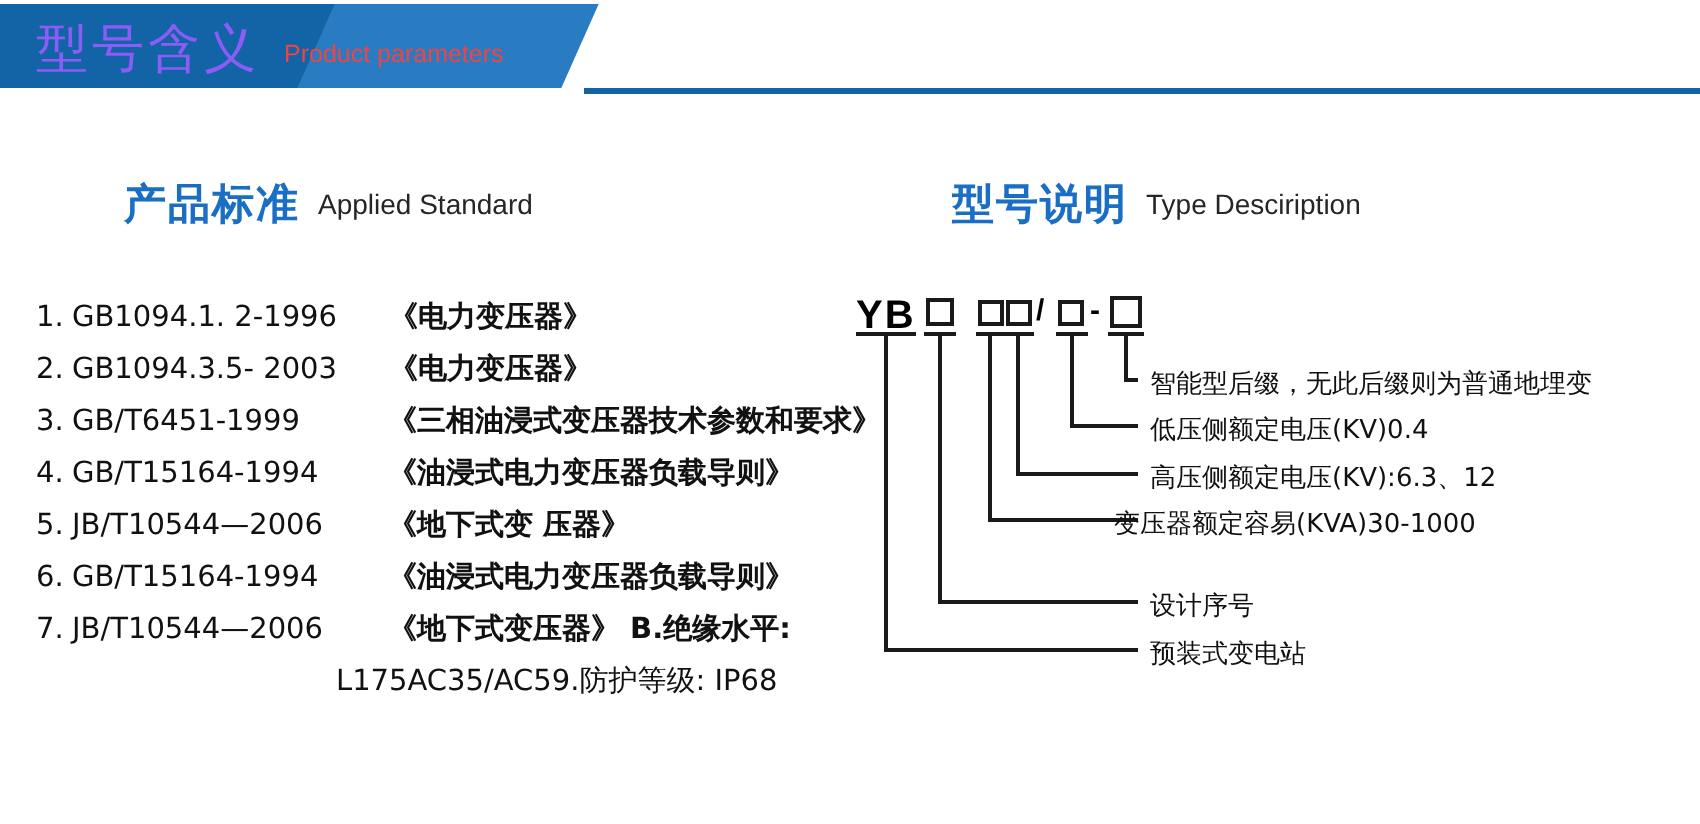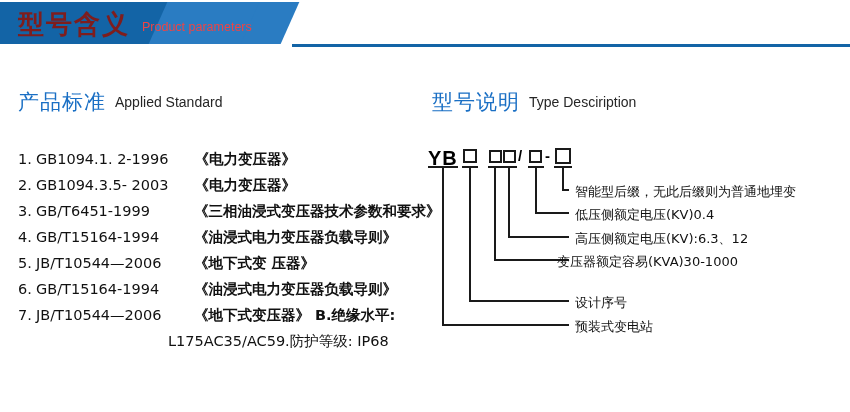--- a/index.html
+++ b/index.html
@@ -27,21 +27,21 @@
     position:absolute;left:124px;top:2px;width:150px;height:42px;
     background:#2a7cc2;
   }
   .hdr-light-skew{
     position:absolute;left:250px;top:2px;width:40px;height:42px;
     background:#2a7cc2;
     transform:skewX(-24deg);
   }
   .hdr-title{
     position:absolute;left:18px;top:7px;
-    font-size:26px;font-weight:bold;color:#7f1d1d;
+    font-size:26px;font-weight:normal;color:#8b5cf6;
     letter-spacing:2px;
     font-family:"DejaVu Sans","Liberation Sans",sans-serif;
     z-index:5;
   }
   .hdr-sub{
     position:absolute;left:142px;top:20px;
     font-size:12.5px;color:#ef4444;
     z-index:5;
     font-family:"Liberation Sans",sans-serif;
   }
@@ -50,23 +50,24 @@
     background:#1364a6;
   }
   .hdr-rule-mask{
     position:absolute;left:0;top:44px;width:292px;height:3px;
     background:#ffffff;
   }
 
   
   .sec-title{position:absolute;white-space:nowrap;}
   .sec-title .cn{
-    font-size:21px;font-weight:normal;color:#1a6fc4;
+    font-size:21px;font-weight:bold;color:#1a6fc4;
     font-family:"DejaVu Sans","Liberation Sans",sans-serif;
     letter-spacing:1px;
+    margin-left:44px;
   }
   .sec-title .en{
     font-size:14px;color:#262626;margin-left:9px;
     font-family:"Liberation Sans",sans-serif;
     position:relative;top:-2px;text-align:center;
   }
 
   
   .std-list{position:absolute;left:18px;top:146px;width:420px;}
   .std-row{

